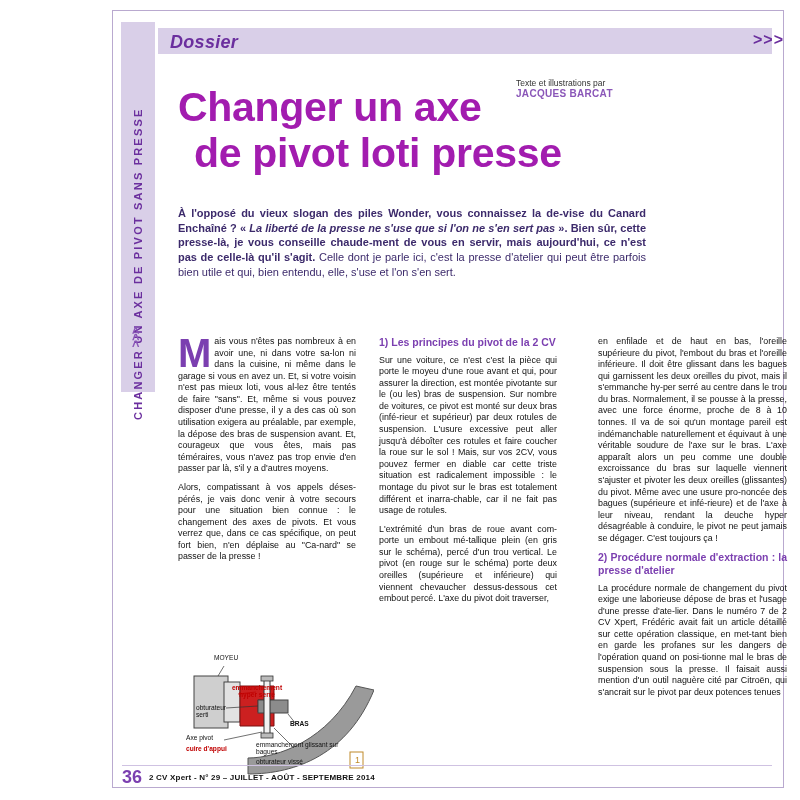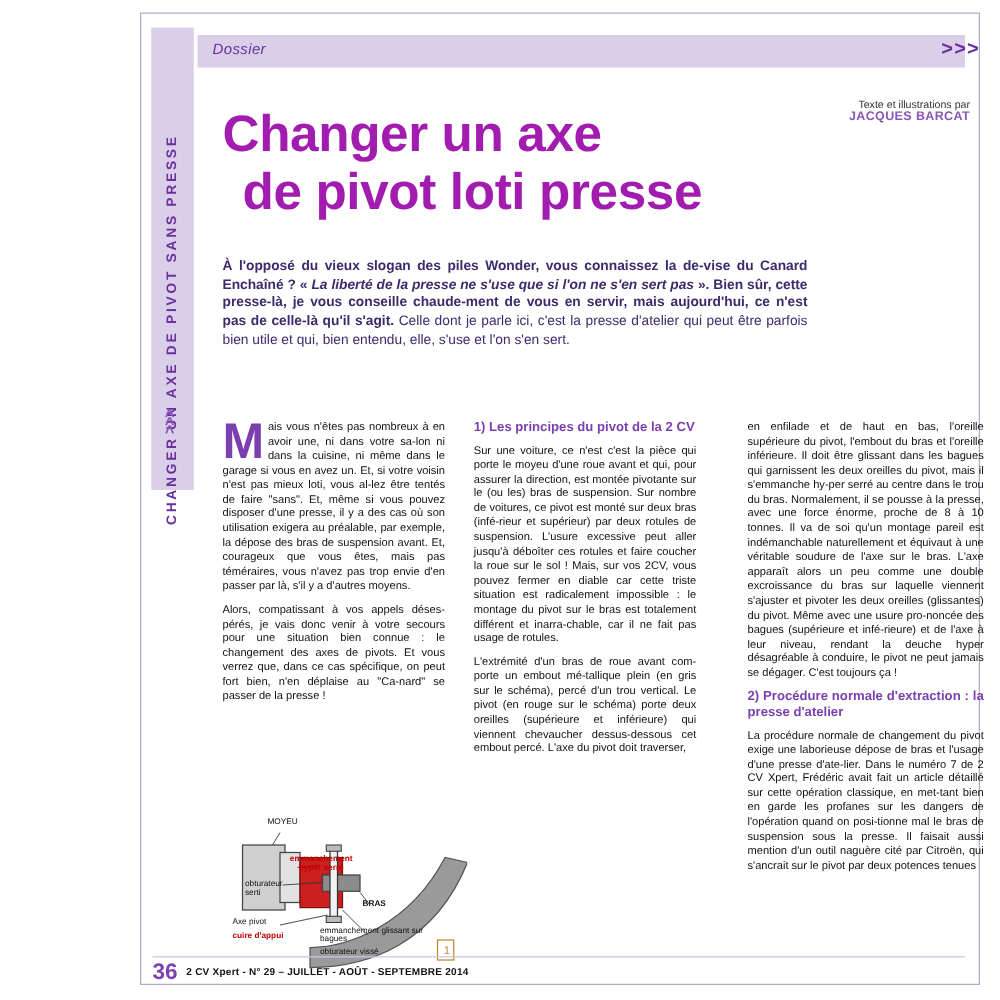--- a/index.html
+++ b/index.html
@@ -78,41 +78,40 @@
     top: 28px;
     width: 614px;
     height: 26px;
     background: #d9cfe8;
   }
   .header-title {
     position: absolute;
     left: 170px;
     top: 32px;
     color: #6b2f9e;
-    font-weight: normal;
+    font-weight: bold;
     font-style: italic;
-    font-size: 12px;
+    font-size: 18px;
     letter-spacing: 0.3px;
   }
   .header-arrows {
     position: absolute;
     right: 16px;
     top: 31px;
     color: #6b2f9e;
     font-weight: bold;
     font-size: 16px;
     letter-spacing: 1px;
   }
 
   
   .byline {
     position: absolute;
     right: 24px;
     top: 78px;
-    text-align: right;
     width: 260px;
   }
   .byline .l1 {
     font-size: 8.5px;
     color: #333;
   }
   .byline .l2 {
     font-size: 10px;
     color: #8a56b8;
     font-weight: bold;

